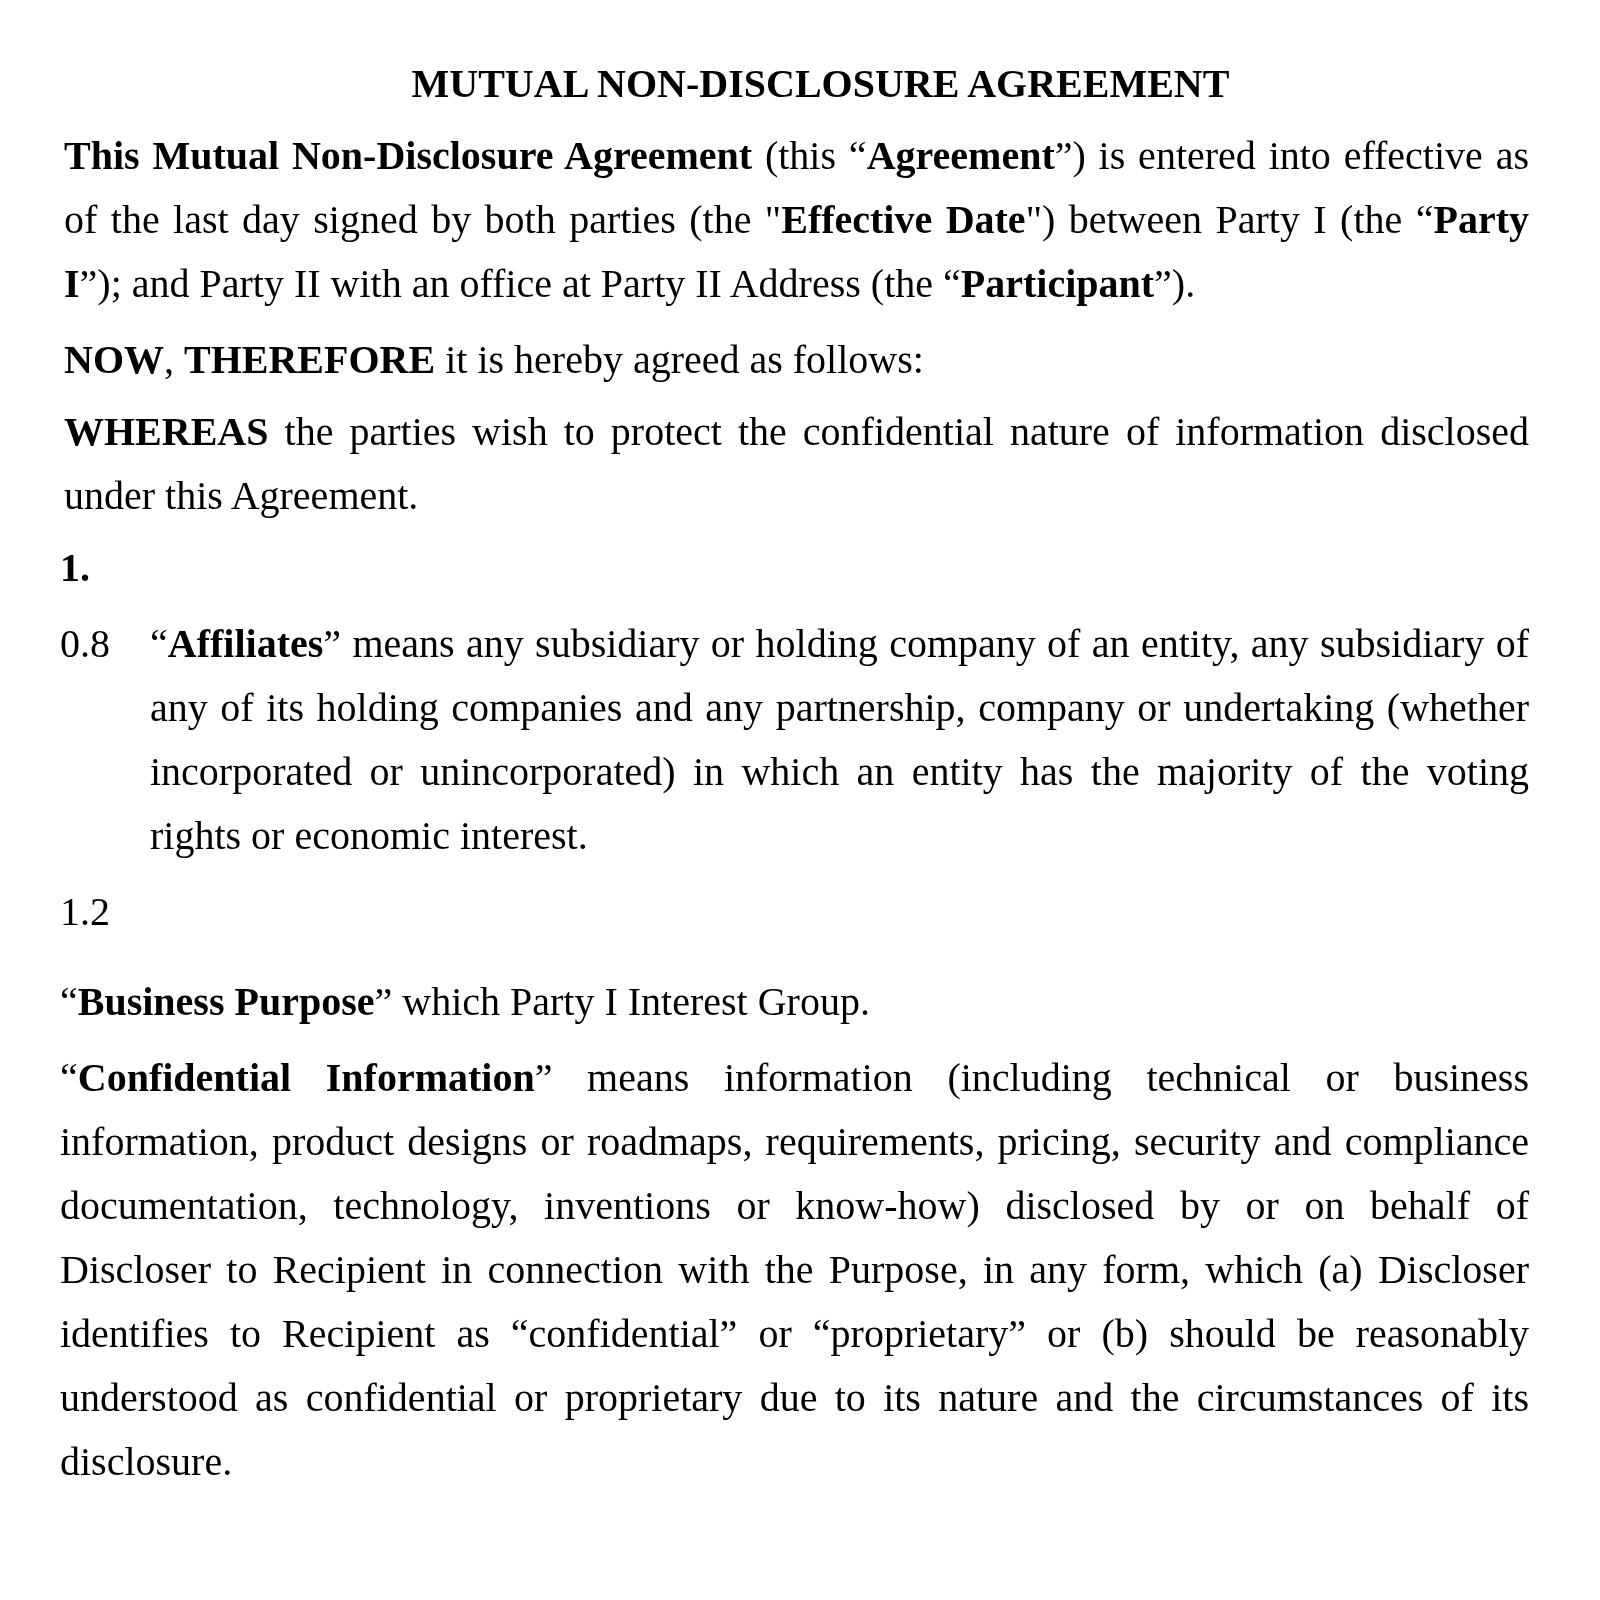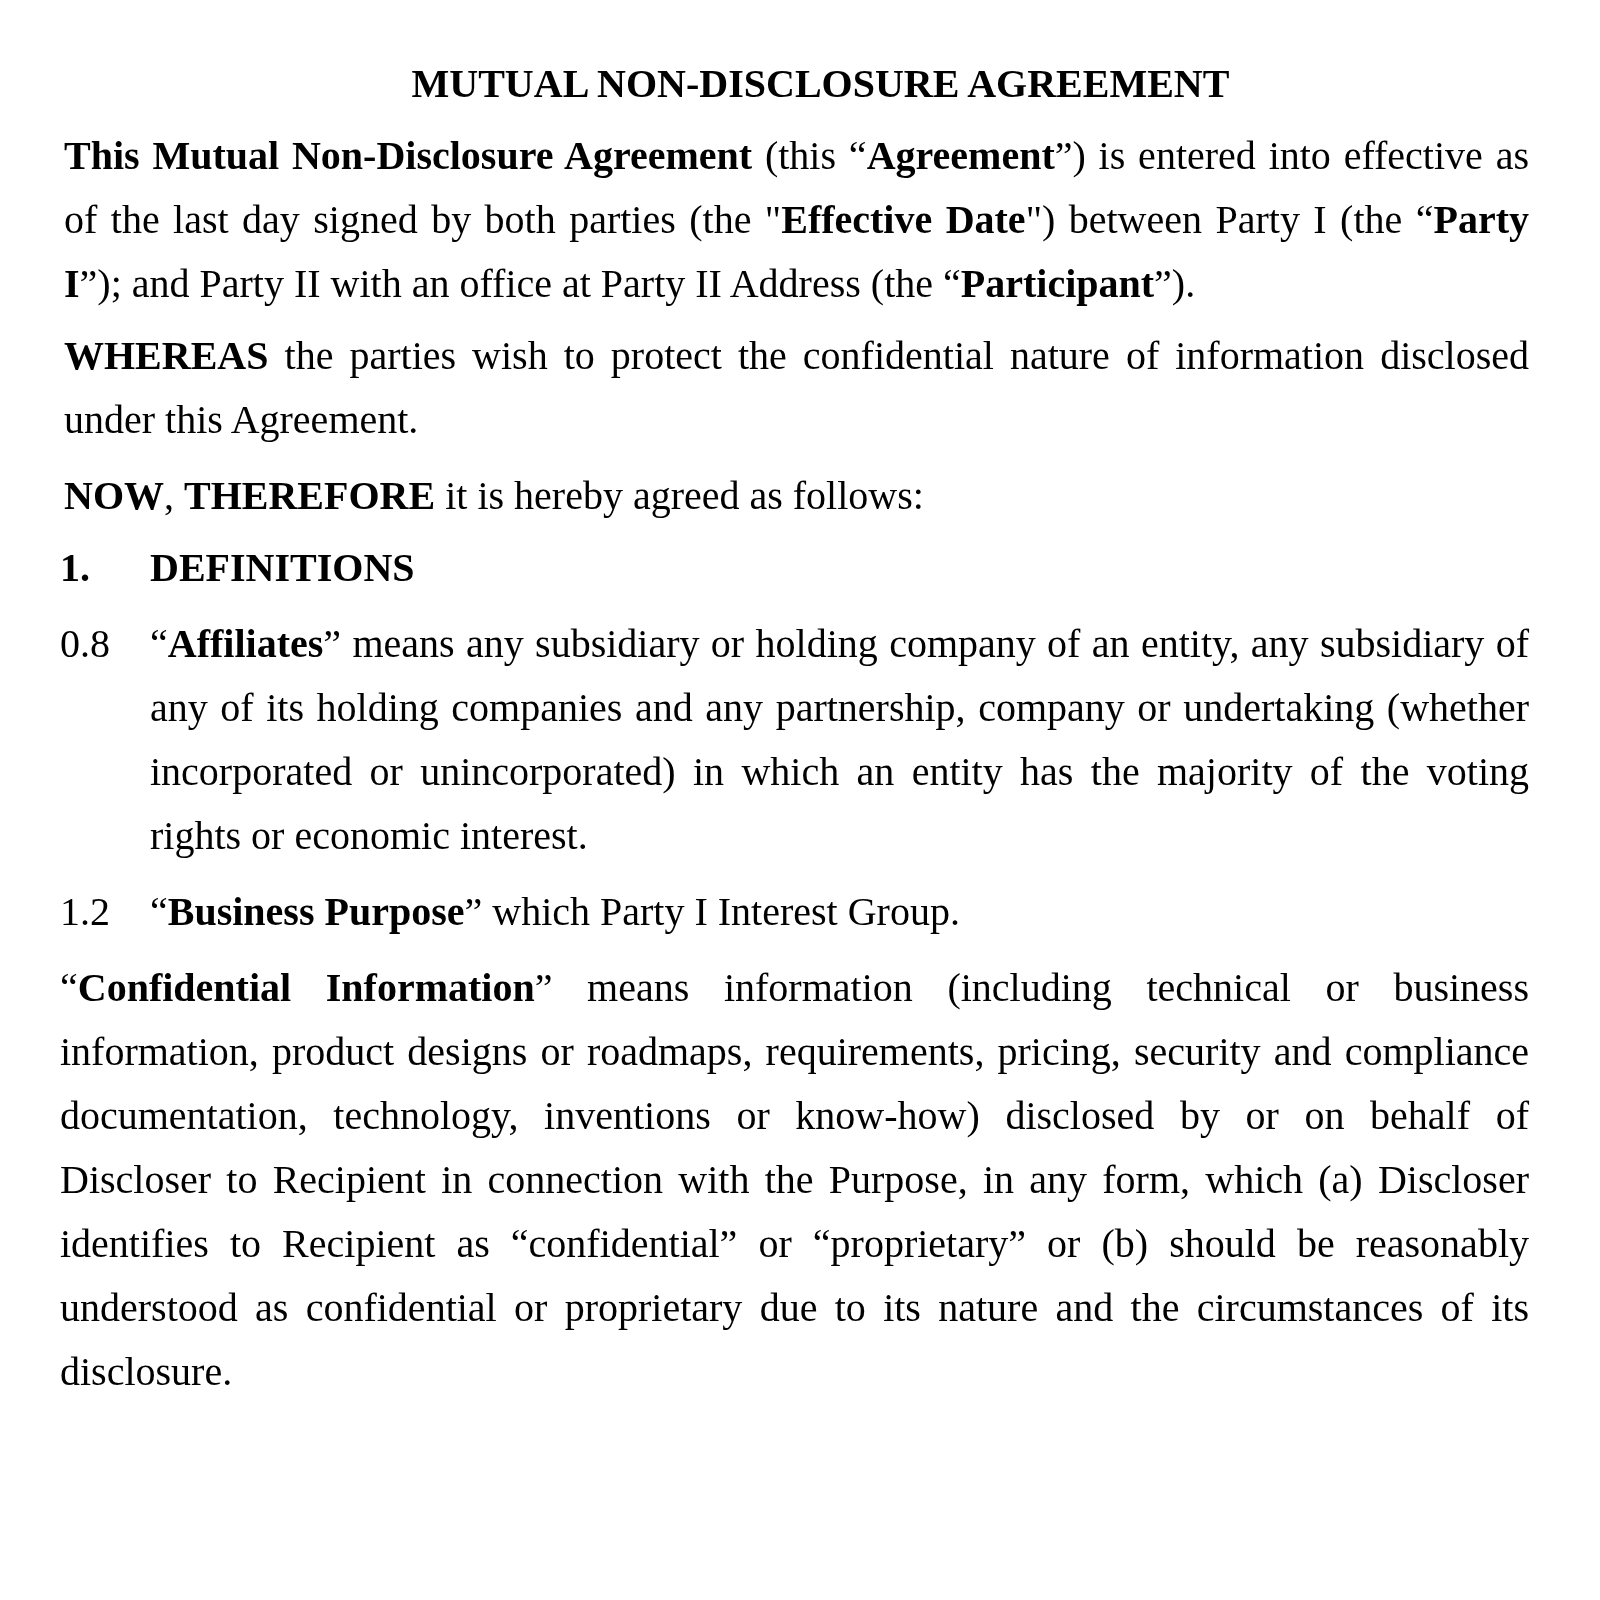--- a/index.html
+++ b/index.html
@@ -59,39 +59,38 @@
       margin-top: 12px;
     }
     .clause .num {
       width: 90px;
       flex: 0 0 90px;
     }
     .clause .body {
       flex: 1 1 auto;
       text-align: justify;
     }
-    .clause.c12 { margin-top: 12px; }
+    .clause.c12 { margin-top: 12px; flex-direction: column; }
     .clause.c13 { margin-top: 12px; }
   </style>
 </head>
 <body>
 
 <div class="page">
 
   <h1 class="doc-title">MUTUAL NON-DISCLOSURE AGREEMENT</h1>
 
   <p class="para intro"><span class="b">This Mutual Non-Disclosure Agreement</span><span> (this “</span><span class="b">Agreement</span><span>”) is entered into effective as of the last day signed by both parties (the "</span><span class="b">Effective Date</span><span>") between Party I (the “</span><span class="b">Party I</span><span>”); and Party II with an office at Party II Address (the “</span><span class="b">Participant</span><span>”).</span></p>
 
+  <p class="para now"><span class="b">NOW</span><span>, </span><span class="b">THEREFORE</span><span> it is hereby agreed as follows:</span></p>
+
   <p class="para whereas"><span class="b">WHEREAS</span><span> the parties wish to protect the confidential nature of information disclosed under this Agreement.</span></p>
-
-  <p class="para now"><span class="b">NOW</span><span>, </span><span class="b">THEREFORE</span><span> it is hereby agreed as follows:</span></p>
 
   <div class="section-heading">
     <span class="num">1.</span>
-    <span class="title">DEFINITIONS</span>
   </div>
 
   <div class="clause c11">
     <span class="num">0.8</span>
     <span class="body"><span>“</span><span class="b">Affiliates</span><span>” means any subsidiary or holding company of an entity, any subsidiary of any of its holding companies and any partnership, company or undertaking (whether incorporated or unincorporated) in which an entity has the majority of the voting rights or economic interest.</span></span>
   </div>
 
   <div class="clause c12">
     <span class="num">1.2</span>
     <span class="body"><span>“</span><span class="b">Business Purpose</span><span>” which Party I Interest Group.</span></span>

